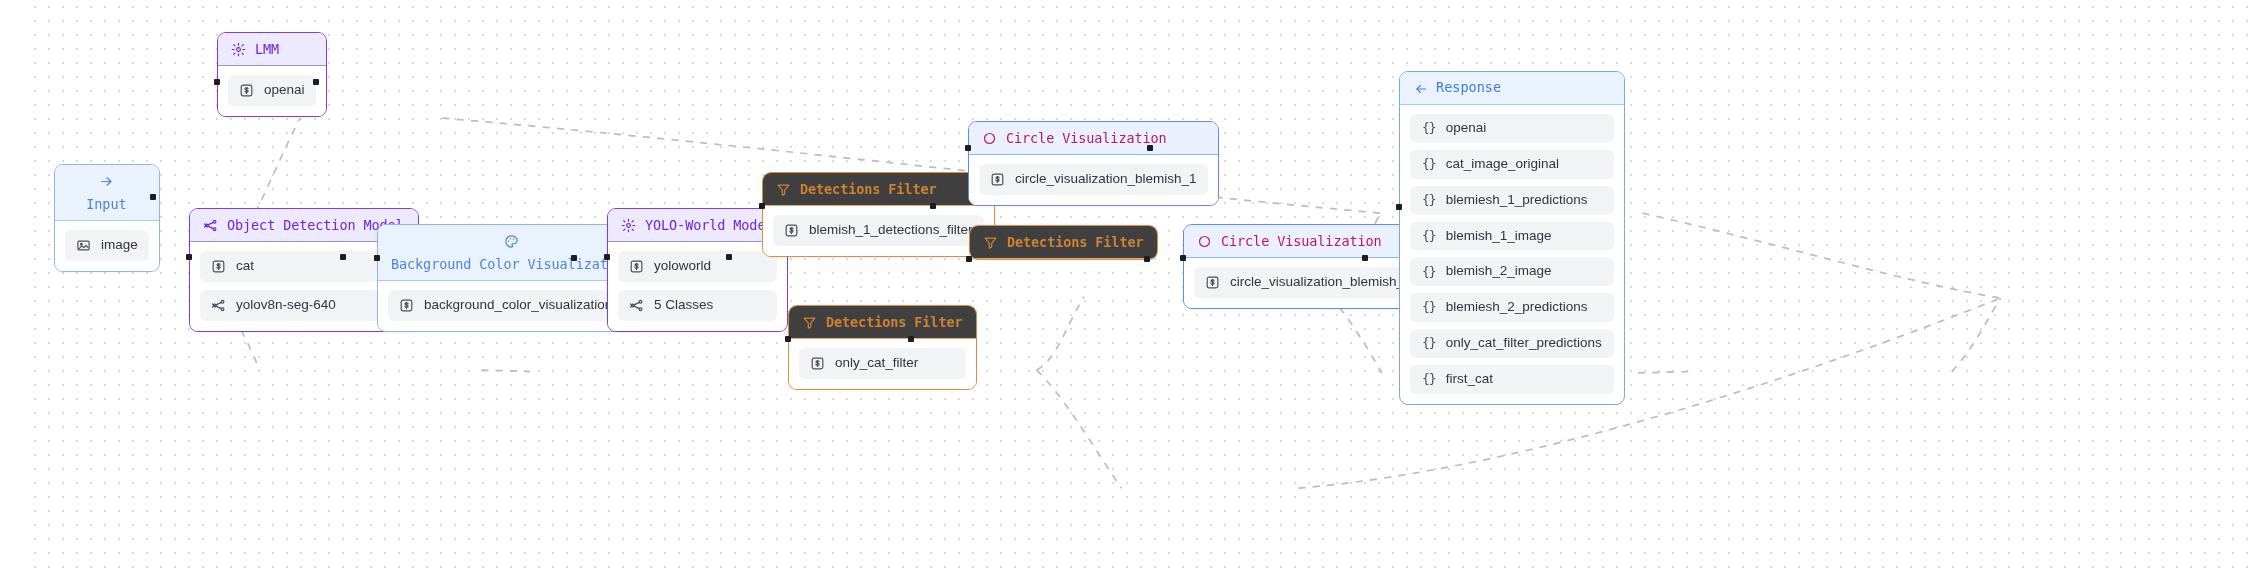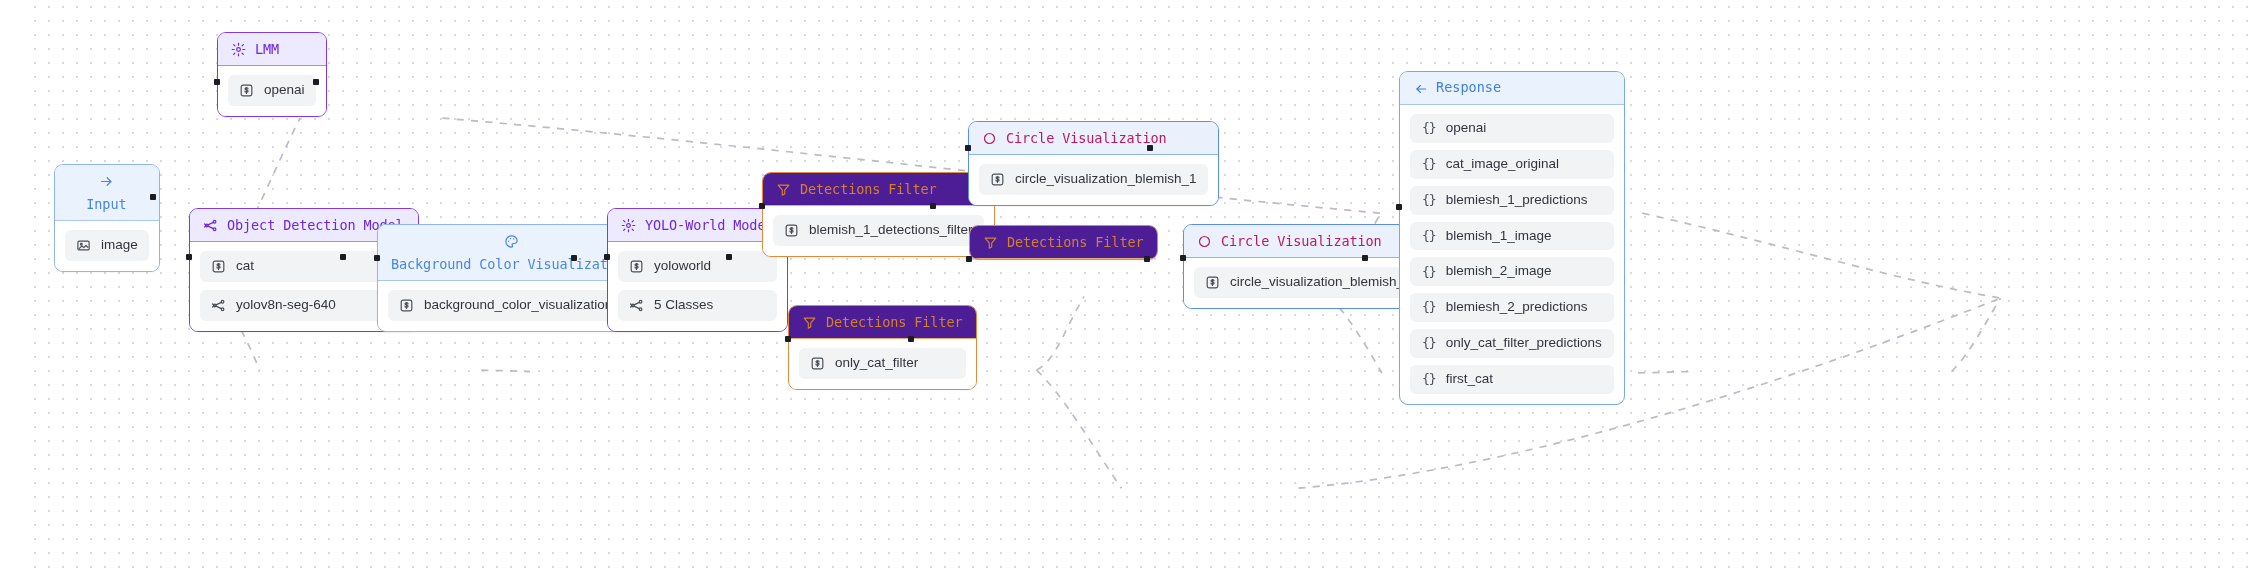--- a/index.html
+++ b/index.html
@@ -97,23 +97,24 @@
   }
   .theme-blue-soft { border-color: #8fb4ef; }
   .theme-blue-soft .node-header {
     background: #eaf2fd;
     color: #4b86db;
     border-bottom-color: #a9c7f3;
     flex-direction: column;
   }
   .theme-amber { border-color: #e08c3e; }
   .theme-amber .node-header {
-    background: #4c1d95;
+    background: #404040;
     color: #d2812f;
     border-bottom-color: #e3ab6d;
+    font-weight: bold;
   }
 
   
   .handle {
     position: absolute;
     width: 6px;
     height: 6px;
     background: #1b1d22;
     border-radius: 1px;
     z-index: 4;

